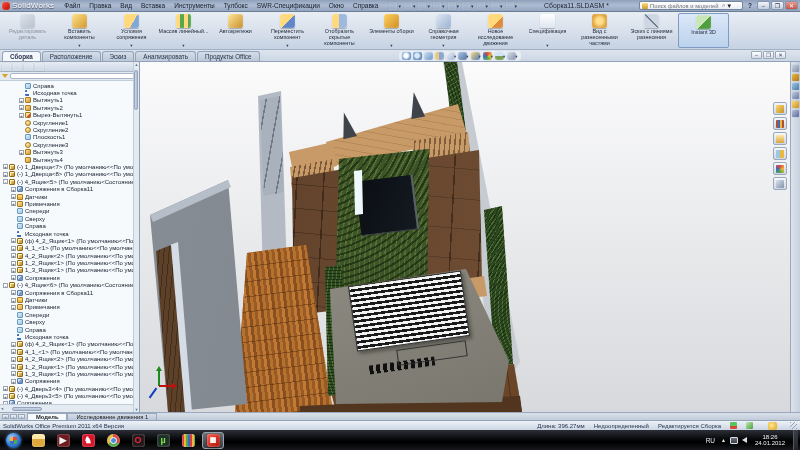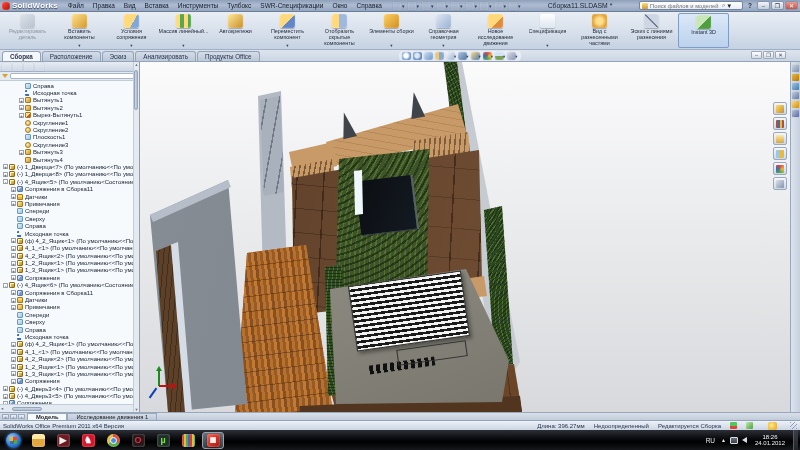--- a/index.html
+++ b/index.html
@@ -4,21 +4,21 @@
 <style>
   *{box-sizing:border-box;margin:0;padding:0;-webkit-user-select:none;user-select:none}
   html,body{width:800px;height:450px;overflow:hidden}
   body{font-family:"Liberation Sans",sans-serif;position:relative;background:#000;font-size:7px;color:#1a1a1a}
 
   
   .titlebar{position:absolute;left:0;top:0;width:800px;height:12px;
     background:linear-gradient(#8fa0ba,#aebcd2 45%,#93a5c0);display:flex;align-items:center;gap:2px;padding:0 2px;border-bottom:1px solid #6c7d96}
   .brand{display:flex;align-items:center;gap:2px;margin-right:4px}
   .brand .logo{width:8px;height:8px;border-radius:2px;background:linear-gradient(135deg,#ff4b3c,#b21207);box-shadow:inset 0 0 1px #fff}
-  .brand .bname{color:#fff;font-weight:bold;font-size:8px;text-shadow:0 1px 1px #34415a;letter-spacing:.2px}
+  .brand .bname{color:#fff;font-weight:normal;font-size:8px;text-shadow:0 1px 1px #34415a;letter-spacing:.2px}
   .menubar{display:flex;gap:1px}
   .menu-item{padding:1px 4px;font-size:6.5px;color:#141c2a;border-radius:2px;white-space:nowrap}
   .quickbar{display:flex;align-items:center;gap:1px;margin-left:4px}
   .qbtn{display:flex;align-items:center;height:10px;padding:0 1px;border-radius:2px}
   .qbtn .qicon{width:8px;height:8px;border-radius:1px;box-shadow:inset 0 0 1px rgba(255,255,255,.8),0 0 1px rgba(0,0,0,.4)}
   .qbtn .qcaret{font-size:5px;color:#2c3a52;margin-left:1px}
   .wtitle{margin-left:24px;font-size:6.8px;color:#16202f;white-space:nowrap}
   .tsearch{margin-left:auto;display:flex;align-items:center;background:linear-gradient(#fff,#e9eef5);border:1px solid #7385a0;border-radius:2px;height:9px;width:104px;padding:0 2px;gap:2px}
   .tsearch .sficon{width:6px;height:6px;background:linear-gradient(#ffd978,#cf9a30);border-radius:1px}
   .tsearch input{border:none;background:transparent;font-size:5.8px;color:#777;width:70px;outline:none;font-family:"Liberation Sans",sans-serif}

